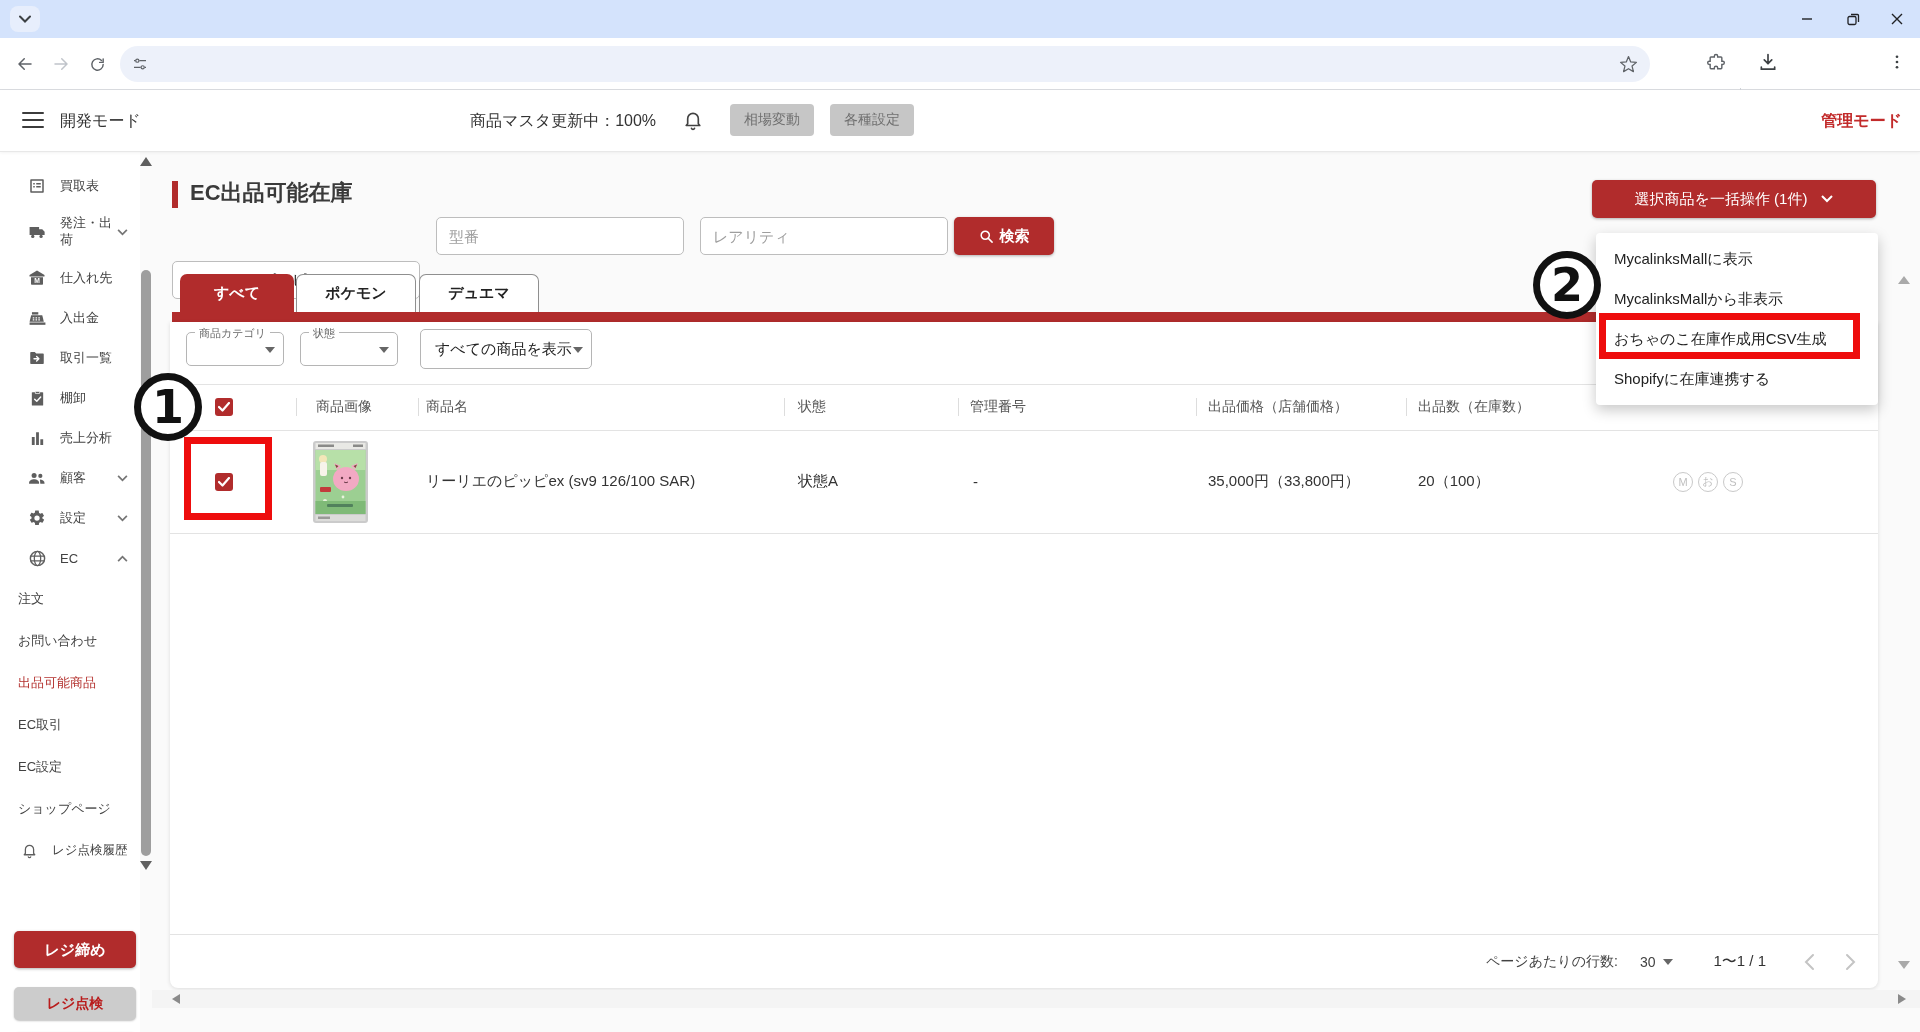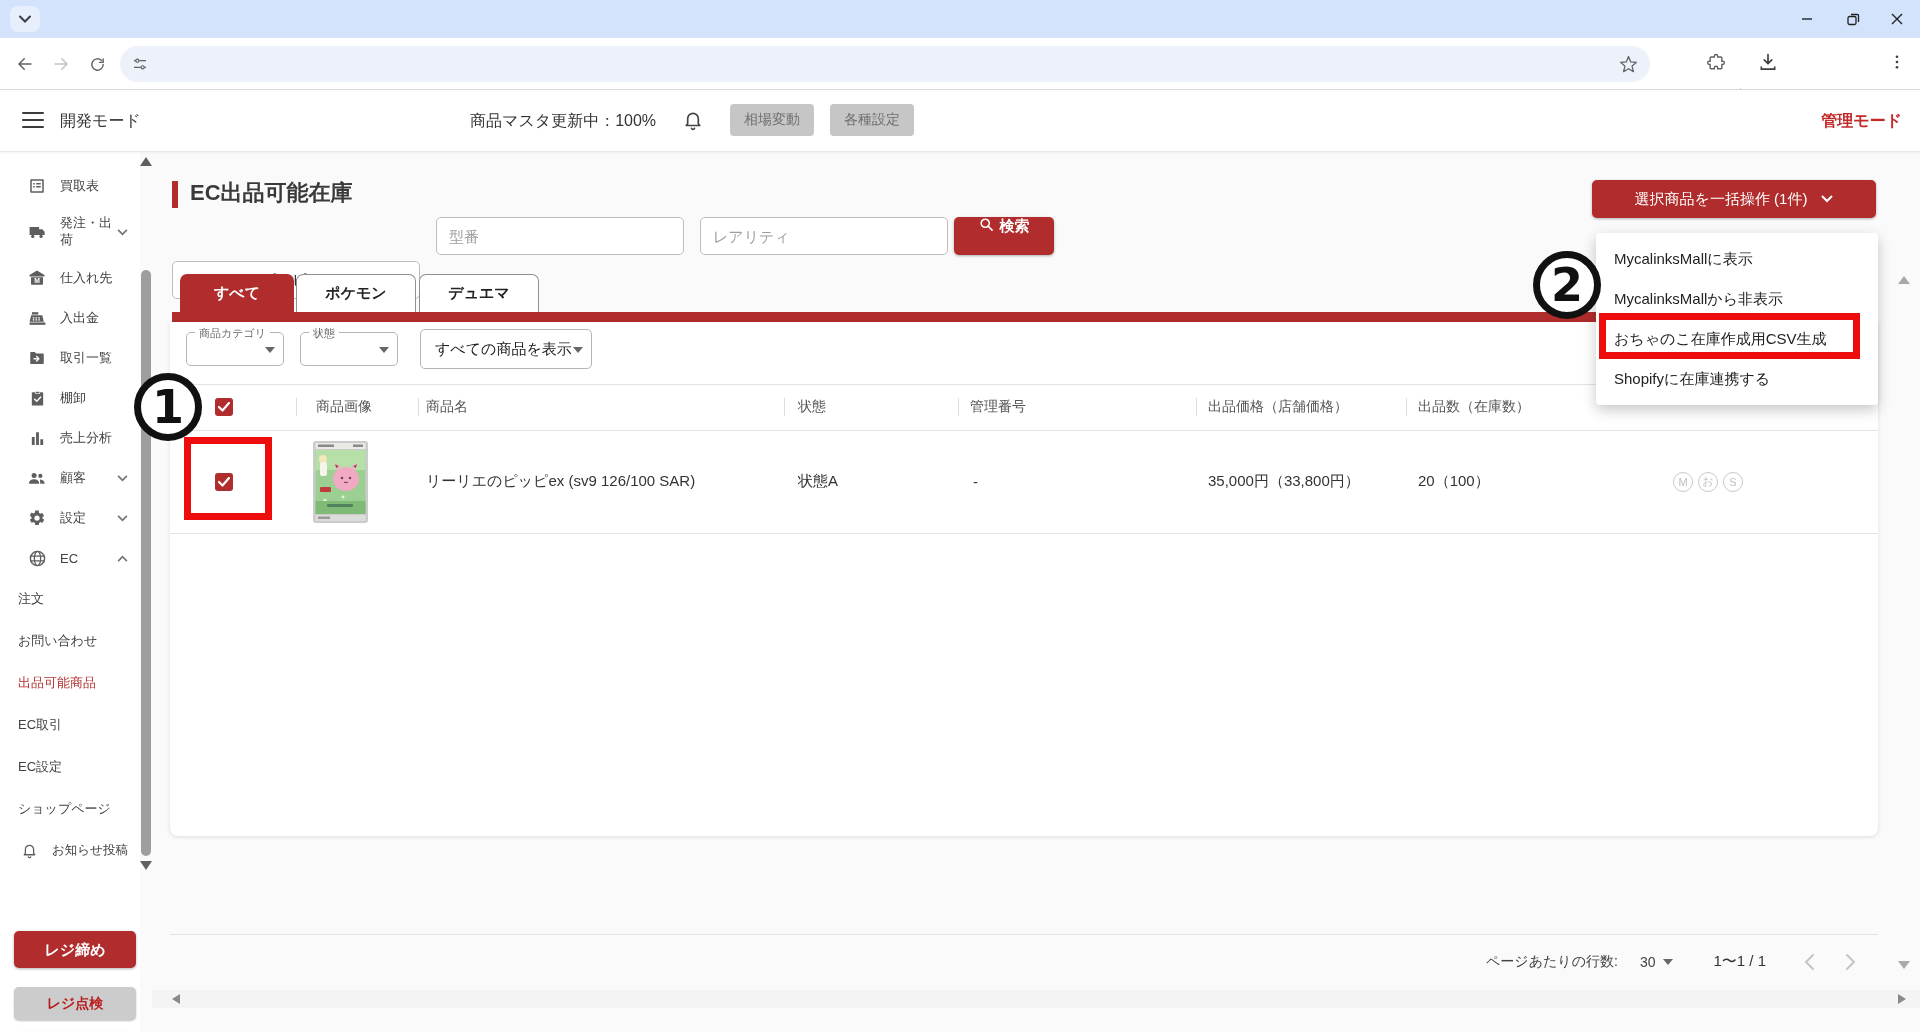--- a/index.html
+++ b/index.html
@@ -43,28 +43,28 @@
   
   .vthumb { position:absolute; left:141px; top:270px; width:10px; height:586px; border-radius:5px; background:#9e9e9e; }
   .tri { width:0; height:0; position:absolute; }
 
   
   .pagetitle { position:absolute; left:172px; top:178px; display:flex; align-items:flex-end; }
   .pagetitle .bar { width:6px; height:27px; background:#b12c2c; margin-right:12px; }
   .pagetitle .txt { font-size:22px; font-weight:600; color:#3a3a3a; }
   .sinput { position:absolute; top:217px; width:248px; height:38px; border:1px solid #bdbdbd; border-radius:5px; background:#fff; font-size:15px; padding:0 12px; font-family:inherit; color:#222; outline:none; }
   .sinput::placeholder { color:#9e9e9e; }
-  .searchbtn { position:absolute; left:954px; top:217px; width:100px; height:38px; background:#b12c2c; border:none; border-radius:5px; color:#fff; font-size:15px; font-weight:bold; display:flex; justify-content:center; gap:6px; cursor:pointer; font-family:inherit; box-shadow:0 1px 3px rgba(0,0,0,.3); }
+  .searchbtn { position:absolute; left:954px; top:217px; width:100px; height:38px; background:#b12c2c; border:none; border-radius:5px; color:#fff; font-size:15px; font-weight:bold; display:flex; align-items:center; justify-content:center; gap:6px; cursor:pointer; font-family:inherit; box-shadow:0 1px 3px rgba(0,0,0,.3); }
   .bulkbtn { position:absolute; left:1592px; top:180px; width:284px; height:38px; background:#b12c2c; border:none; border-radius:5px; color:#fff; font-size:15px; display:flex; align-items:center; justify-content:center; gap:14px; cursor:pointer; font-family:inherit; box-shadow:0 1px 3px rgba(0,0,0,.3); }
   .tab { position:absolute; top:274px; height:38px; display:flex; align-items:center; justify-content:center; font-size:15px; font-weight:bold; border-radius:7px 7px 0 0; cursor:pointer; }
   .tab.active { background:#b12c2c; color:#fff; }
   .tab.plain { background:#fff; color:#222; border:1px solid #8f8f8f; border-bottom:none; }
   .redbar { position:absolute; left:172px; top:312px; width:1706px; height:10px; background:#b12c2c; }
 
-  .card { position:absolute; left:170px; top:322px; width:1708px; height:514px; background:#fff; border-radius:0 0 8px 8px; box-shadow:0 1px 4px rgba(0,0,0,.12); }
+  .card { position:absolute; left:170px; top:322px; width:1708px; height:666px; background:#fff; border-radius:0 0 8px 8px; box-shadow:0 1px 4px rgba(0,0,0,.12); }
   .fdiv { position:absolute; left:0; width:1708px; height:1px; background:#e3e3e3; }
   .msel { position:absolute; border:1px solid #b5b5b5; border-radius:5px; background:#fff; cursor:pointer; }
   .msel .flabel { position:absolute; top:-7px; left:8px; background:#fff; padding:0 4px; font-size:11px; color:#666; }
   .msel .caret { position:absolute; right:8px; top:50%; margin-top:-2px; }
   .hcell { position:absolute; top:62px; height:46px; display:flex; align-items:center; font-size:14px; color:#555; }
   .hsep { position:absolute; top:76px; width:1px; height:18px; background:#ddd; }
   .rcell { position:absolute; top:108px; height:103px; display:flex; align-items:center; font-size:15px; color:#333; }
   .ckbox { width:18px; height:18px; background:#b12c2c; border-radius:3px; display:flex; align-items:center; justify-content:center; cursor:pointer; }
   .chanicons { display:flex; gap:5px; }
   .chan { width:20px; height:20px; border:1.5px solid #c9c9c9; border-radius:50%; color:#bfbfbf; font-size:11px; display:flex; align-items:center; justify-content:center; }
@@ -300,21 +300,21 @@
   <div class="sb-sub nowrap">EC設定</div>
   <div class="sb-sub nowrap">ショップページ</div>
 
   <div class="sb-item">
     <span class="ic" style="margin-left:-8px">
         <svg width="17" height="17" viewBox="0 0 24 24">
           <path d="M6.2 16v-5.5a5.8 5.8 0 1111.6 0V16l1.6 2H4.6z" fill="none" stroke="#5e5e5e" stroke-width="1.8" stroke-linejoin="round"></path>
           <path d="M10.3 21a1.8 1.8 0 003.4 0" fill="none" stroke="#5e5e5e" stroke-width="1.8" stroke-linecap="round"></path>
         </svg>
       </span>
-    <span class="lbl nowrap" style="font-size:12.5px">お知らせ投稿</span>
+    <span class="lbl nowrap" style="font-size:12.5px">レジ点検履歴</span>
   </div>
 
   <div class="sb-btn red nowrap" style="top:739px">レジ締め</div>
   <div class="sb-btn gray nowrap" style="top:795px">レジ点検</div>
   <div class="sb-btn gray nowrap" style="top:840px">レジ点検履歴</div>
 </div>
 
 <div class="tri" style="left:140px; top:157px; border-left:6px solid transparent; border-right:6px solid transparent; border-bottom:9px solid #5f5f5f;"></div>
 <div class="vthumb"></div>
 <div class="tri" style="left:140px; top:861px; border-left:6px solid transparent; border-right:6px solid transparent; border-top:9px solid #5f5f5f;"></div>

